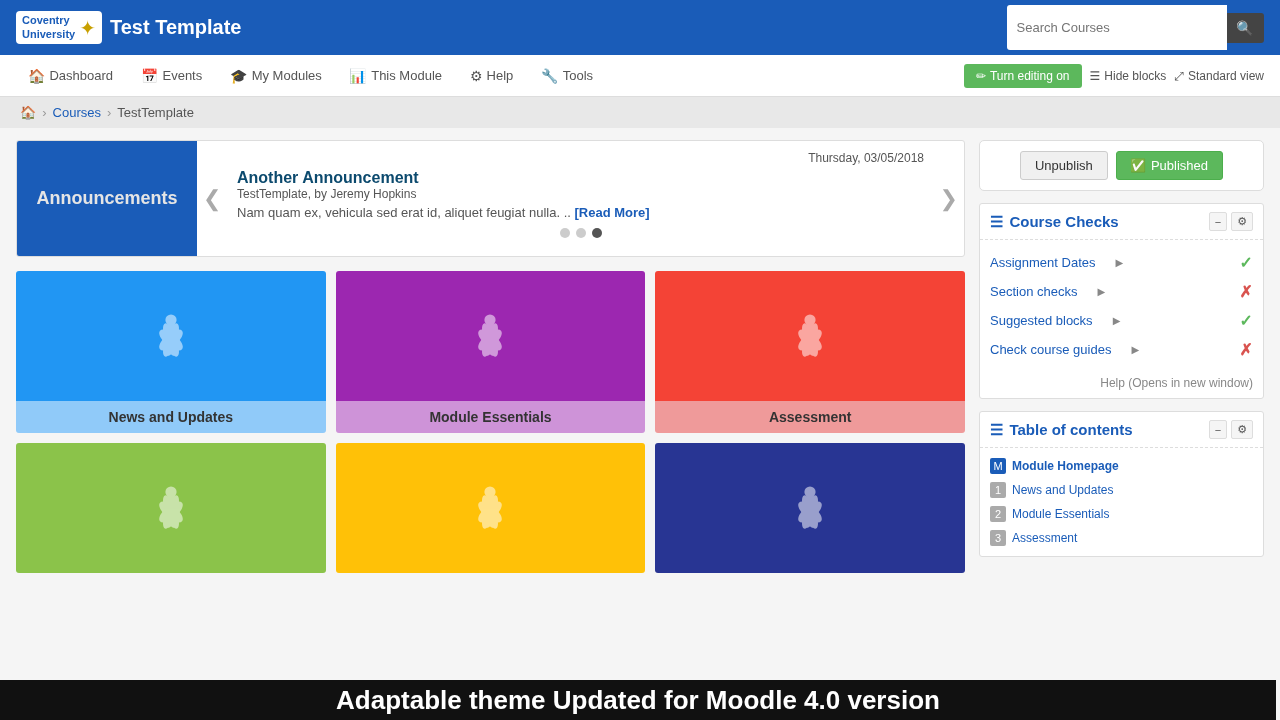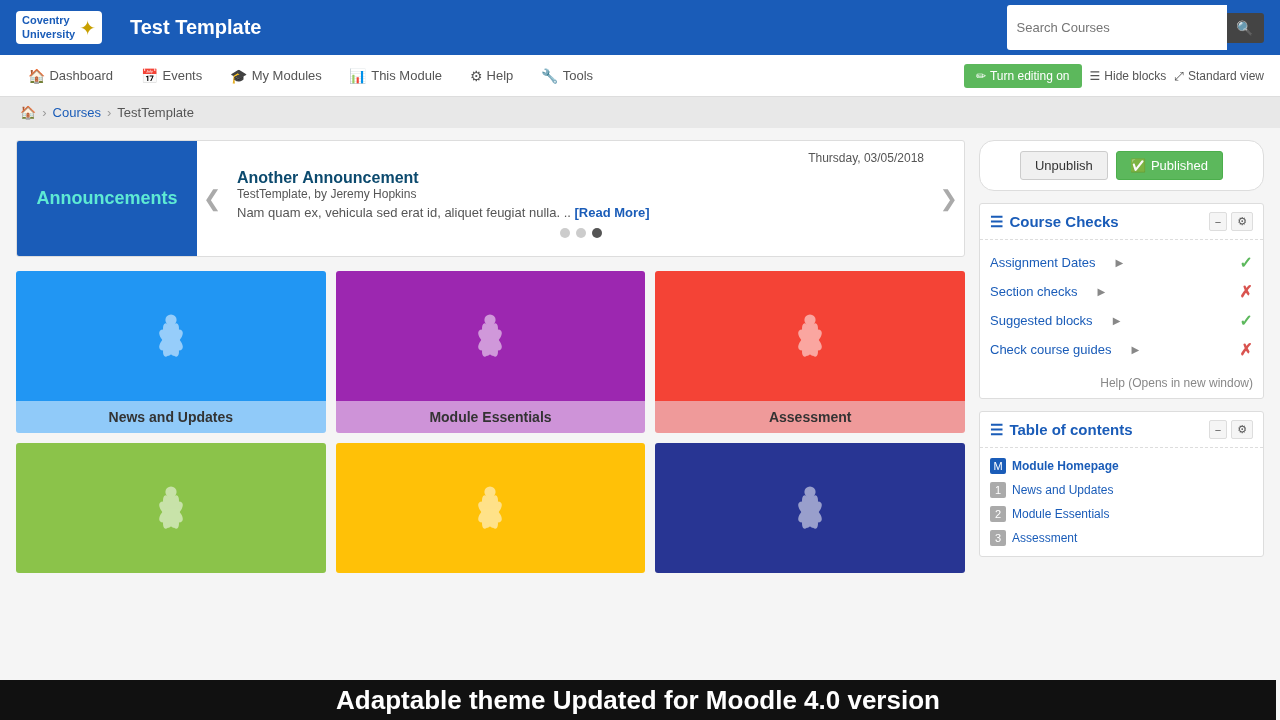--- a/index.html
+++ b/index.html
@@ -7,21 +7,21 @@
 
     
     .top-nav {
       background: #1a5cb8;
       height: 55px;
       display: flex;
       align-items: center;
       padding: 0 16px;
       justify-content: space-between;
     }
-    .top-nav-left { display: flex; align-items: center; gap: 28px; }
+    .top-nav-left { display: flex; align-items: center; gap: 8px; }
     .logo-area { display: flex; align-items: center; gap: 8px; }
     .logo-box { background: #fff; border-radius: 4px; padding: 3px 6px; display: flex; align-items: center; gap: 4px; }
     .logo-text { font-size: 11px; font-weight: bold; color: #1a5cb8; line-height: 1.2; }
     .logo-bird { font-size: 20px; color: #c8a000; }
     .site-title { color: white; font-size: 20px; font-weight: bold; }
     .search-area { display: flex; align-items: center; }
     .search-input {
       padding: 15px 10px;
       border: none;
       border-radius: 3px 0 0 3px;
@@ -106,21 +106,21 @@
       display: flex;
       background: white;
       border: 1px solid #ddd;
       border-radius: 3px;
       margin-bottom: 14px;
       overflow: hidden;
       position: relative;
     }
     .announce-label {
       background: #1a5cb8;
-      color: #5eead4;
+      color: #e5e5e5;
       font-size: 18px;
       font-weight: bold;
       width: 180px;
       min-width: 180px;
       display: flex;
       align-items: center;
       justify-content: center;
       text-align: center;
       padding: 20px 22px;
     }
@@ -206,21 +206,21 @@
     }
 
     
     .publish-row {
       display: flex;
       align-items: center;
       gap: 8px;
       margin-bottom: 12px;
       background: white;
       border: 1px solid #ddd;
-      border-radius: 15px;
+      border-radius: 5px;
       padding: 10px;
       justify-content: center;
     }
     .btn-unpublish {
       background: #f0f0f0;
       border: 1px solid #ccc;
       padding: 6px 14px;
       border-radius: 3px;
       cursor: pointer;
       font-size: 13px;

